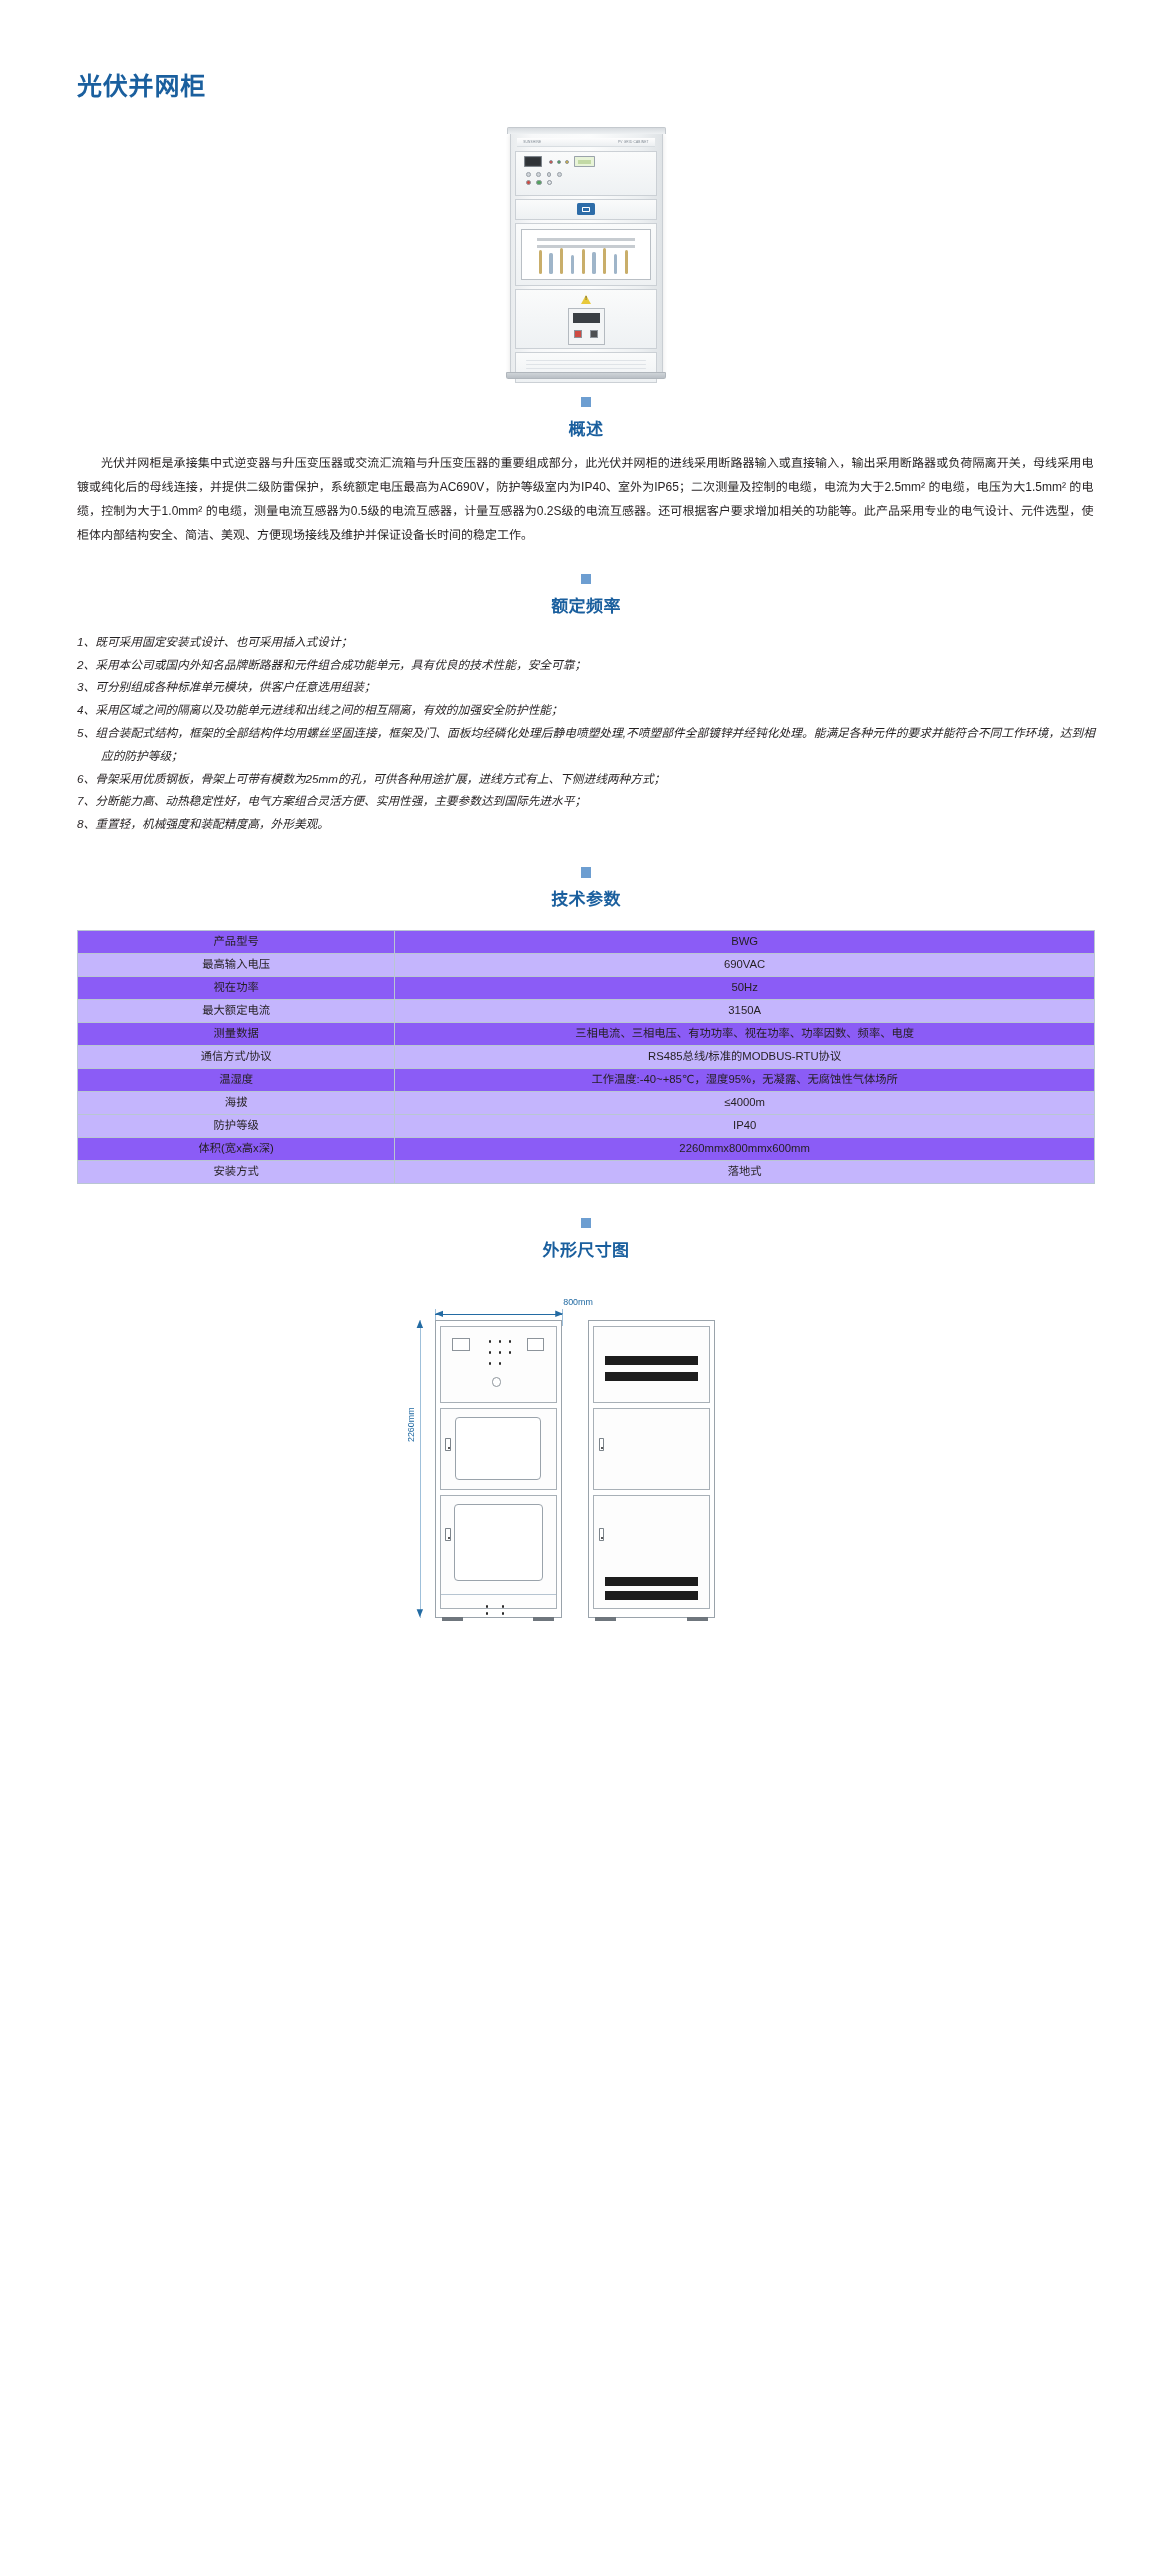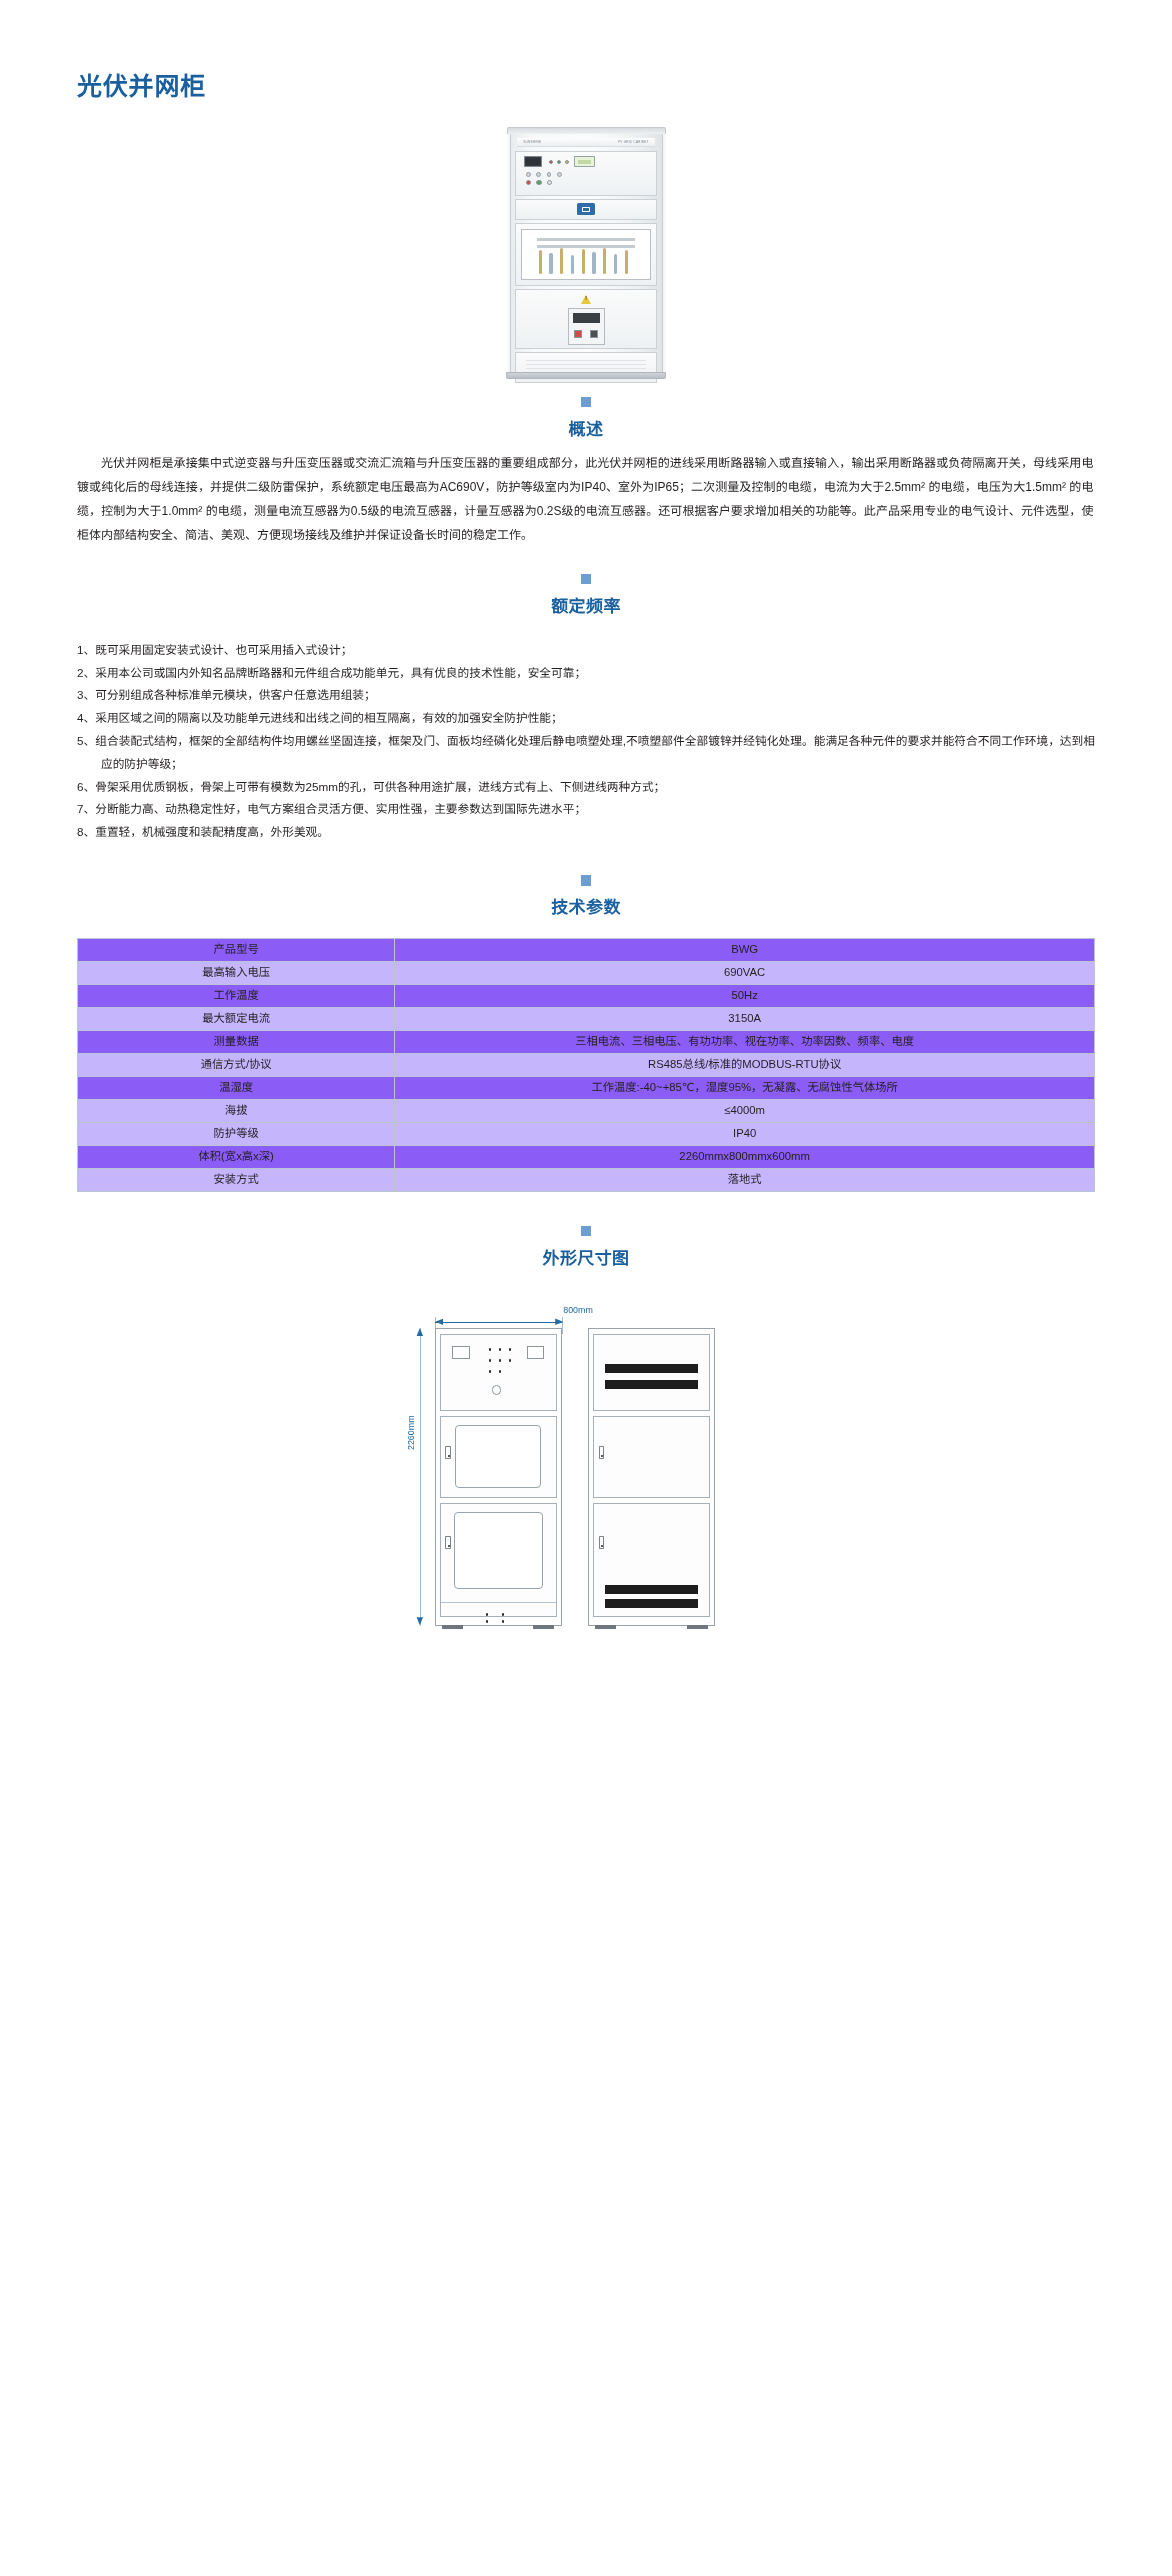--- a/index.html
+++ b/index.html
@@ -145,21 +145,21 @@
     line-height: 1.4;
   }
 
   
   .para {
     font-size: 12px; line-height: 2.0; color: #231f20;
     text-indent: 2em; text-align: justify;
     margin: 9.7px 0 0 0; padding: 0 1.6px 0 0;
   }
 
-  .feat-list { margin: 20px 0 0 0; padding: 0; list-style: none; }
+  .feat-list { margin: 12px 0 0 0; padding: 0; list-style: none; font-style: italic; }
   .feat-list li {
     font-size: 11.7px; line-height: 1.95; color:#231f20;
     text-align: justify; padding-left: 2.05em; text-indent: -2.05em;
   }
 
   
   .tbl-wrap { margin: 17.7px 0 0 0; }
   table.spec {
     width: 100%; border-collapse: collapse;
     font-size: 11.3px; color:#231f20;
@@ -327,21 +327,21 @@
         <tbody>
           <tr class="odd">
               <td class="k">产品型号</td>
               <td>BWG</td>
             </tr>
           <tr class="even">
               <td class="k">最高输入电压</td>
               <td>690VAC</td>
             </tr>
           <tr class="odd">
-              <td class="k">工作温度</td>
+              <td class="k">视在功率</td>
               <td>50Hz</td>
             </tr>
           <tr class="even">
               <td class="k">最大额定电流</td>
               <td>3150A</td>
             </tr>
           <tr class="odd">
               <td class="k">测量数据</td>
               <td>三相电流、三相电压、有功功率、视在功率、功率因数、频率、电度</td>
             </tr>

